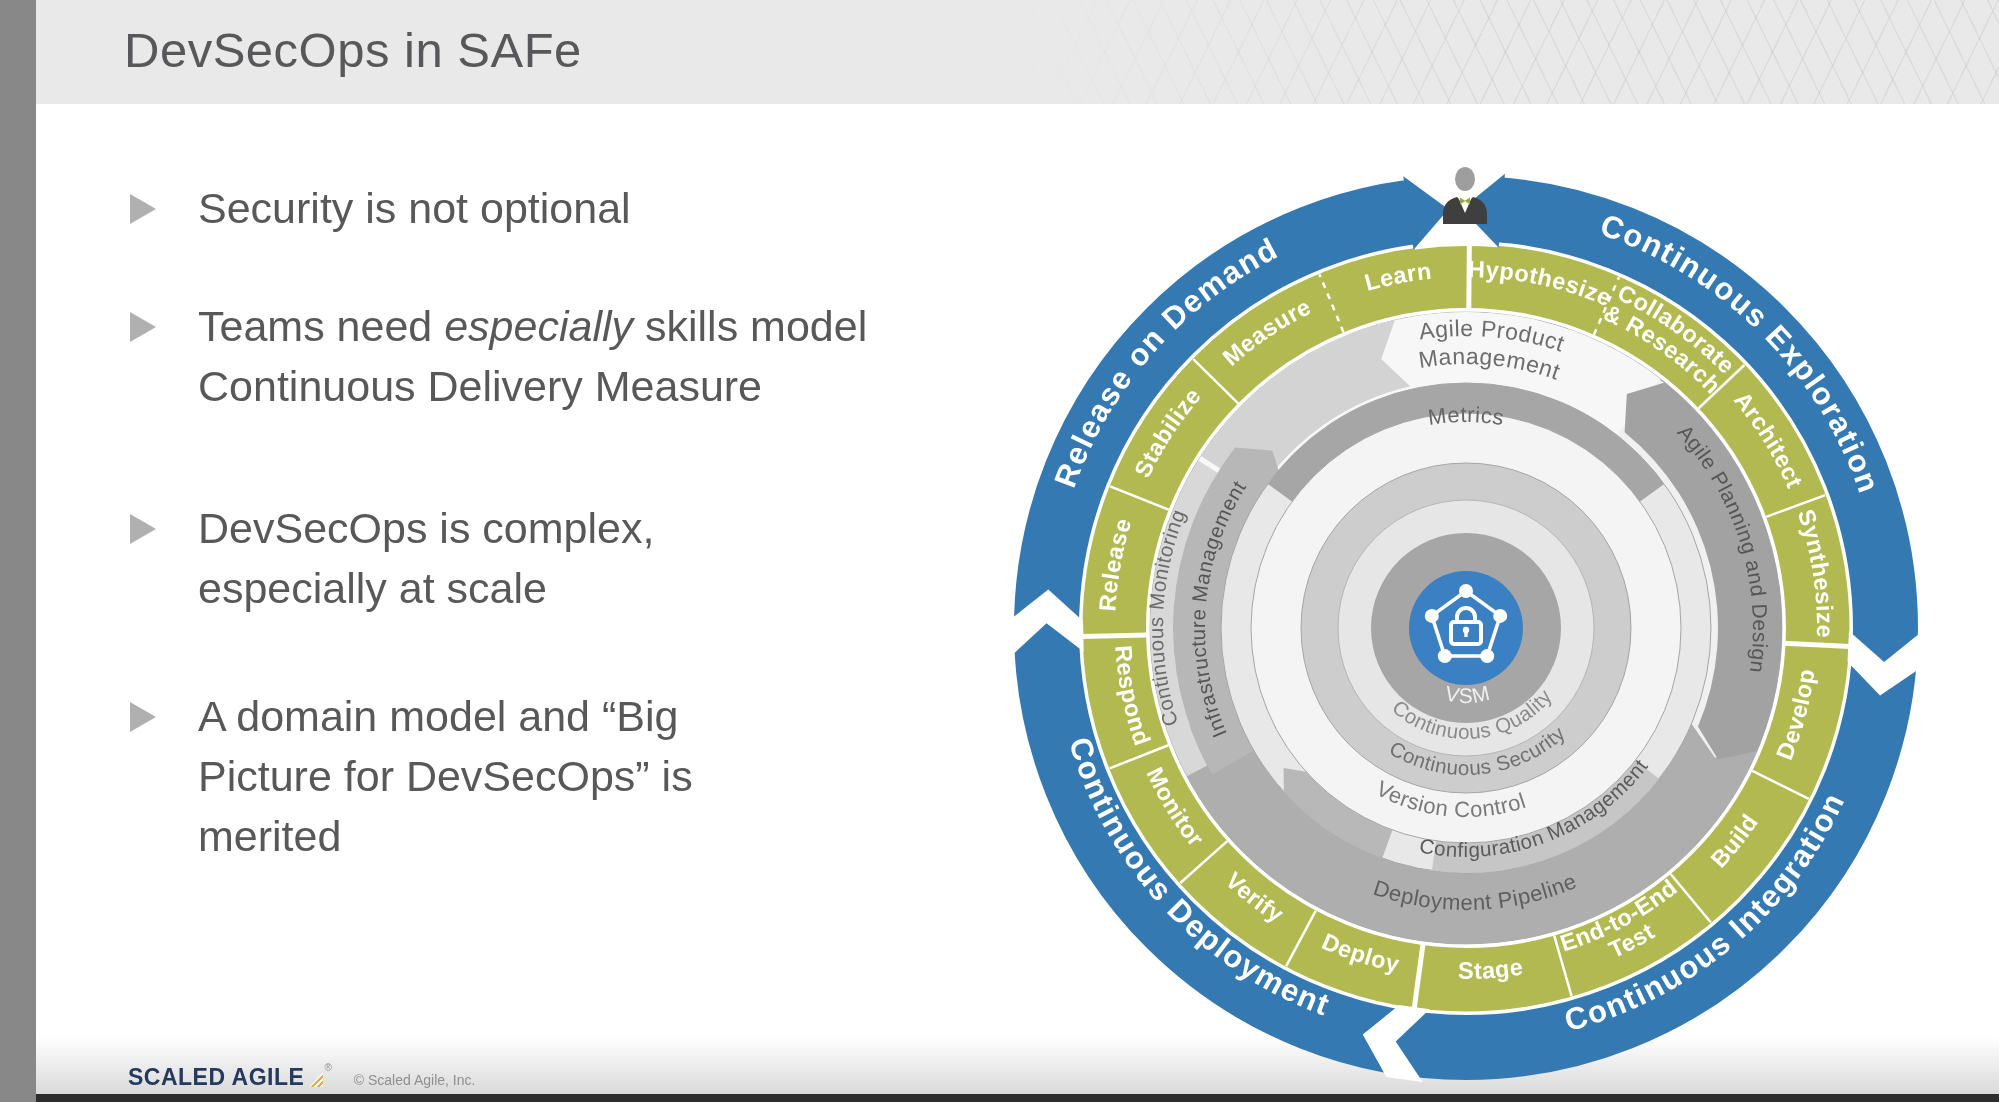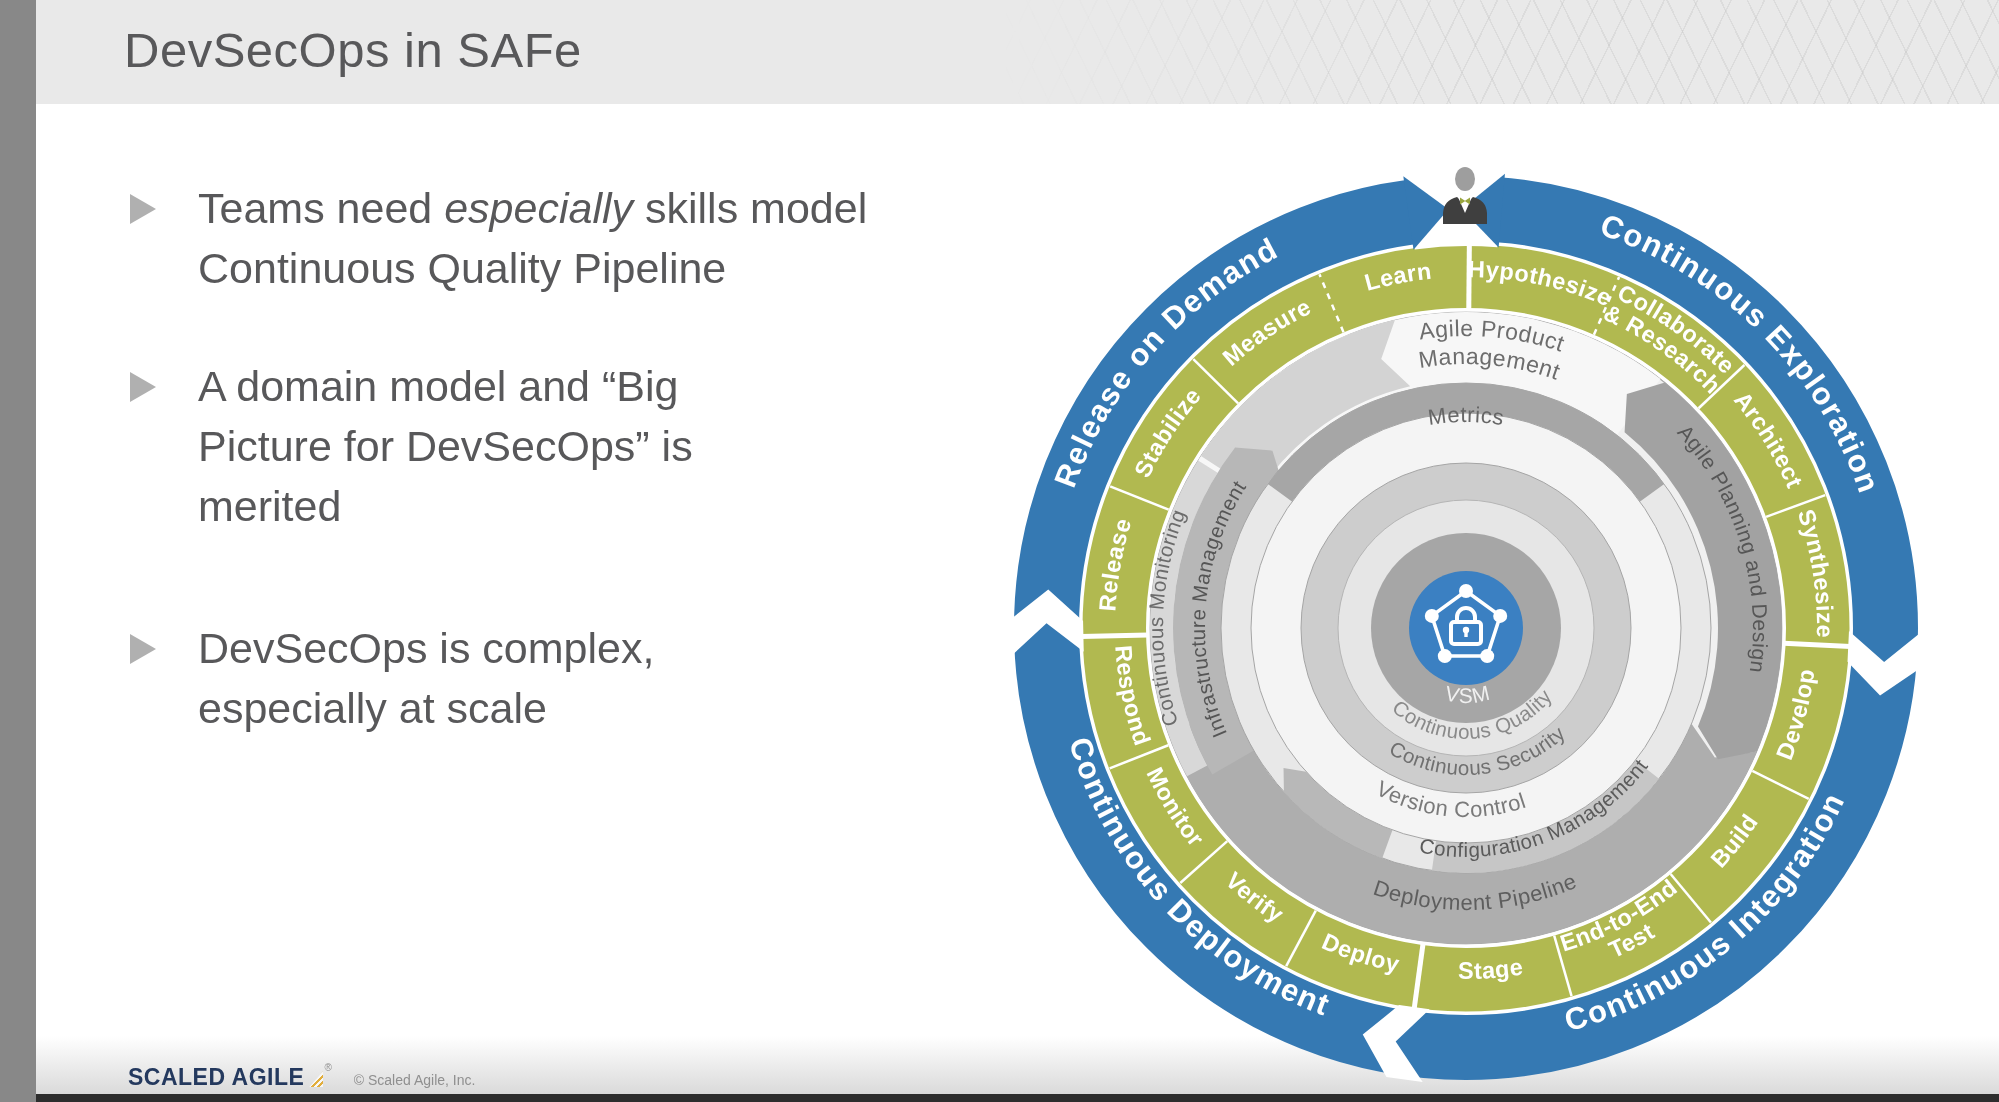--- a/index.html
+++ b/index.html
@@ -38,33 +38,37 @@
 
 <div class="slide">
   <div class="header">
     <div class="mesh"></div>
   </div>
   <div class="title">DevSecOps in SAFe</div>
 
   <div class="bullets">
       <div class="bullet">
         <span class="tri"></span>
+        <div><span>Security is not optional</span></div>
+      </div>
+      <div class="bullet">
+        <span class="tri"></span>
         <div><span>Teams need </span><em>especially</em><span> skills model</span></div>
-        <div><span>Continuous Quality Pipeline</span></div>
+        <div><span>Continuous Delivery Measure</span></div>
+      </div>
+      <div class="bullet">
+        <span class="tri"></span>
+        <div><span>DevSecOps is complex,</span></div>
+        <div><span>especially at scale</span></div>
       </div>
       <div class="bullet">
         <span class="tri"></span>
         <div><span>A domain model and “Big</span></div>
         <div><span>Picture for DevSecOps” is</span></div>
         <div><span>merited</span></div>
-      </div>
-      <div class="bullet">
-        <span class="tri"></span>
-        <div><span>DevSecOps is complex,</span></div>
-        <div><span>especially at scale</span></div>
       </div>
     </div>
 
   <svg class="wheel-svg" viewBox="0 0 1999 1102" xmlns="http://www.w3.org/2000/svg">
     <g id="wheel-generated">
         <circle cx="1430" cy="628" r="316" fill="#f0f0f0" stroke="#ababab" stroke-width="1.5"></circle>
         <path d="M 1162.0168016145694,460.54551250230725 A 316 316 0 0 1 1624.549026202908,378.9886018602758 L 1580.8370614547862,434.9373653663531 A 245 245 0 0 0 1222.2282164416756,498.16978026286483 Z" fill="#f7f7f7"></path>
         <path d="M 1164.9801005292459,455.89406493525155 A 316 316 0 0 1 1358.9154668273386,320.0990595278657 L 1345.2009645397948,359.05181988900006 L 1374.2121385227215,386.3562239332617 A 248 248 0 0 0 1222.0096991495348,492.9295193162734 Z" fill="#d3d3d3"></path>
         <path d="M 1720.8795336909711,751.4710366026104 A 316 316 0 0 1 1137.0099019568952,746.3756835194283 L 1162.4823953151224,712.3479767609488 L 1202.8399556311372,719.7786153868985 A 245 245 0 0 0 1655.5236890958479,723.7291264798721 L 1678.8065387064912,757.520486012427 Z" fill="#aeaeae"></path>
         <path d="M 1628.8652435717486,382.42187617959723 A 316 316 0 0 1 1720.8795336909711,751.4710366026104 L 1681.911076622615,759.1366061587496 L 1661.967223070015,726.4642443792969 A 252 252 0 0 0 1588.588738544559,432.1592177128433 L 1590.8593712866525,393.94816243134755 Z" fill="#a2a2a2"></path>

